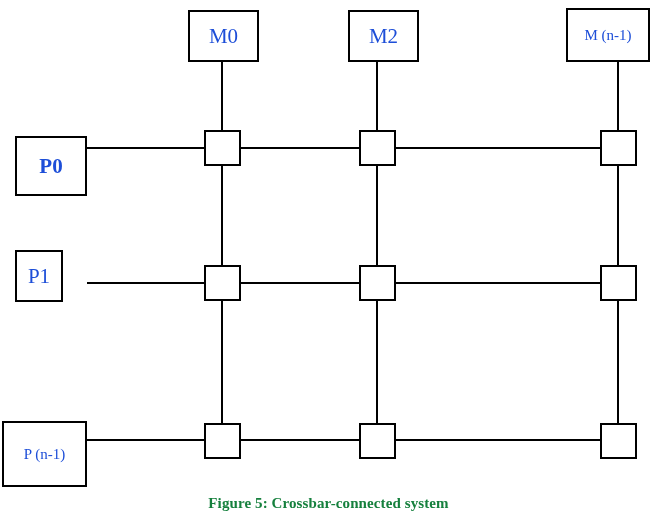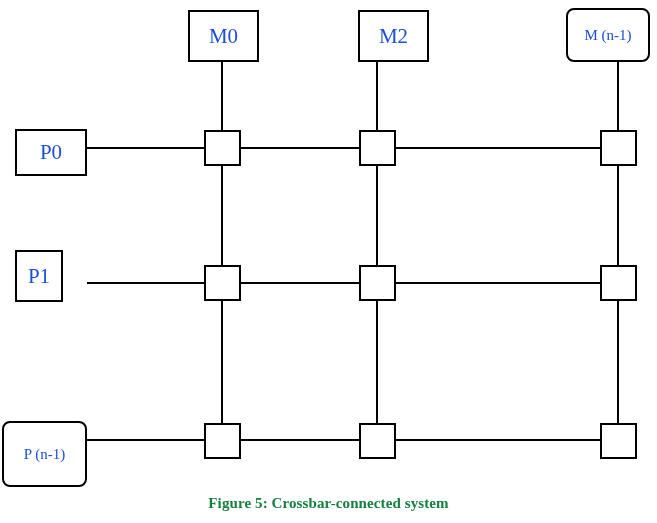--- a/index.html
+++ b/index.html
@@ -33,21 +33,21 @@
     display: flex;
     align-items: center;
     justify-content: center;
     z-index: 3;
     font-family: "Liberation Serif", "DejaVu Serif", serif;
     color: #1d4ed8;
     line-height: 1;
     white-space: nowrap;
   }
   .label-box.size-large { font-size: 21px; }
-  .label-box.size-small { font-size: 15px; border-radius: 8px; }
+  .label-box.size-small { font-size: 15px; }
   .wire {
     position: absolute;
     background: #000000;
     z-index: 1;
   }
   .wire-h { height: 2px; }
   .wire-v { width: 2px; }
   .caption {
     position: absolute;
     left: 0;
@@ -92,29 +92,29 @@
       <div class="node-box" style="left: 359px; top: 265px; width: 37px; height: 36px; border-color: rgb(0, 0, 0);"></div>
       <div class="node-box" style="left: 600px; top: 265px; width: 37px; height: 36px; border-color: rgb(0, 0, 0);"></div>
       <div class="node-box" style="left: 204px; top: 423px; width: 37px; height: 36px; border-color: rgb(0, 0, 0);"></div>
       <div class="node-box" style="left: 359px; top: 423px; width: 37px; height: 36px; border-color: rgb(0, 0, 0);"></div>
       <div class="node-box" style="left: 600px; top: 423px; width: 37px; height: 36px; border-color: rgb(0, 0, 0);"></div>
     </div>
   <div id="memory-layer">
       <div class="label-box size-large" style="left: 188px; top: 10px; width: 71px; height: 52px; border-color: rgb(0, 0, 0);">
         <span>M0</span>
       </div>
-      <div class="label-box size-large" style="left: 358px; top: 10px; width: 71px; height: 52px; border-color: rgb(0, 0, 0);">
+      <div class="label-box size-large" style="left: 348px; top: 10px; width: 71px; height: 52px; border-color: rgb(0, 0, 0);">
         <span>M2</span>
       </div>
       <div class="label-box size-small" style="left: 566px; top: 8px; width: 84px; height: 54px; border-color: rgb(0, 0, 0);">
         <span>M (n-1)</span>
       </div>
     </div>
   <div id="processor-layer">
-      <div class="label-box size-large" style="left: 15px; top: 129px; width: 72px; height: 47px; border-color: rgb(0, 0, 0);">
+      <div class="label-box size-large" style="left: 15px; top: 136px; width: 72px; height: 60px; border-color: rgb(0, 0, 0); font-weight: bold;">
         <span>P0</span>
       </div>
       <div class="label-box size-large" style="left: 15px; top: 250px; width: 48px; height: 52px; border-color: rgb(0, 0, 0);">
         <span>P1</span>
       </div>
       <div class="label-box size-small" style="left: 2px; top: 421px; width: 85px; height: 66px; border-color: rgb(0, 0, 0);">
         <span>P (n-1)</span>
       </div>
     </div>
   <div class="caption" style="top: 495px; width: 657px; color: #15803d;">Figure 5: Crossbar-connected system</div>

